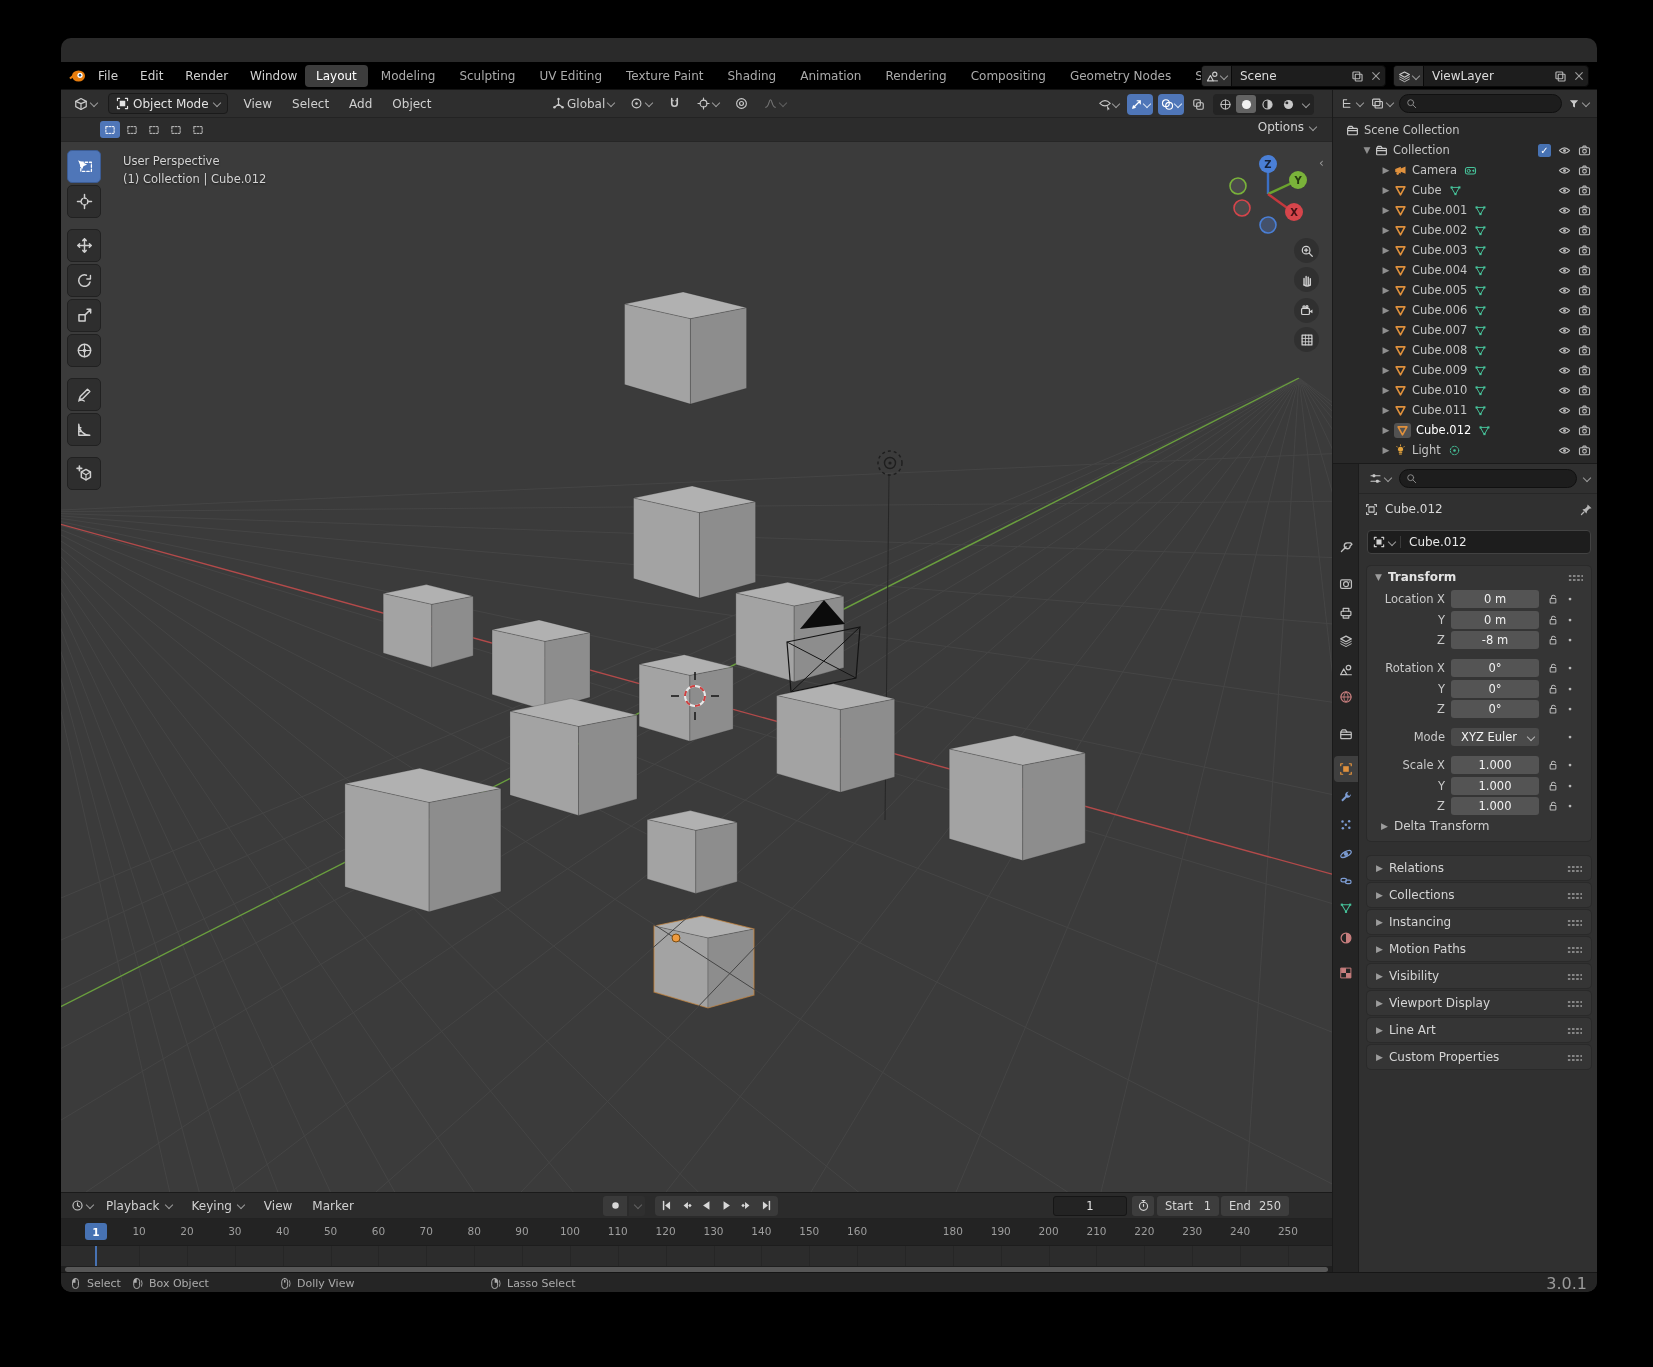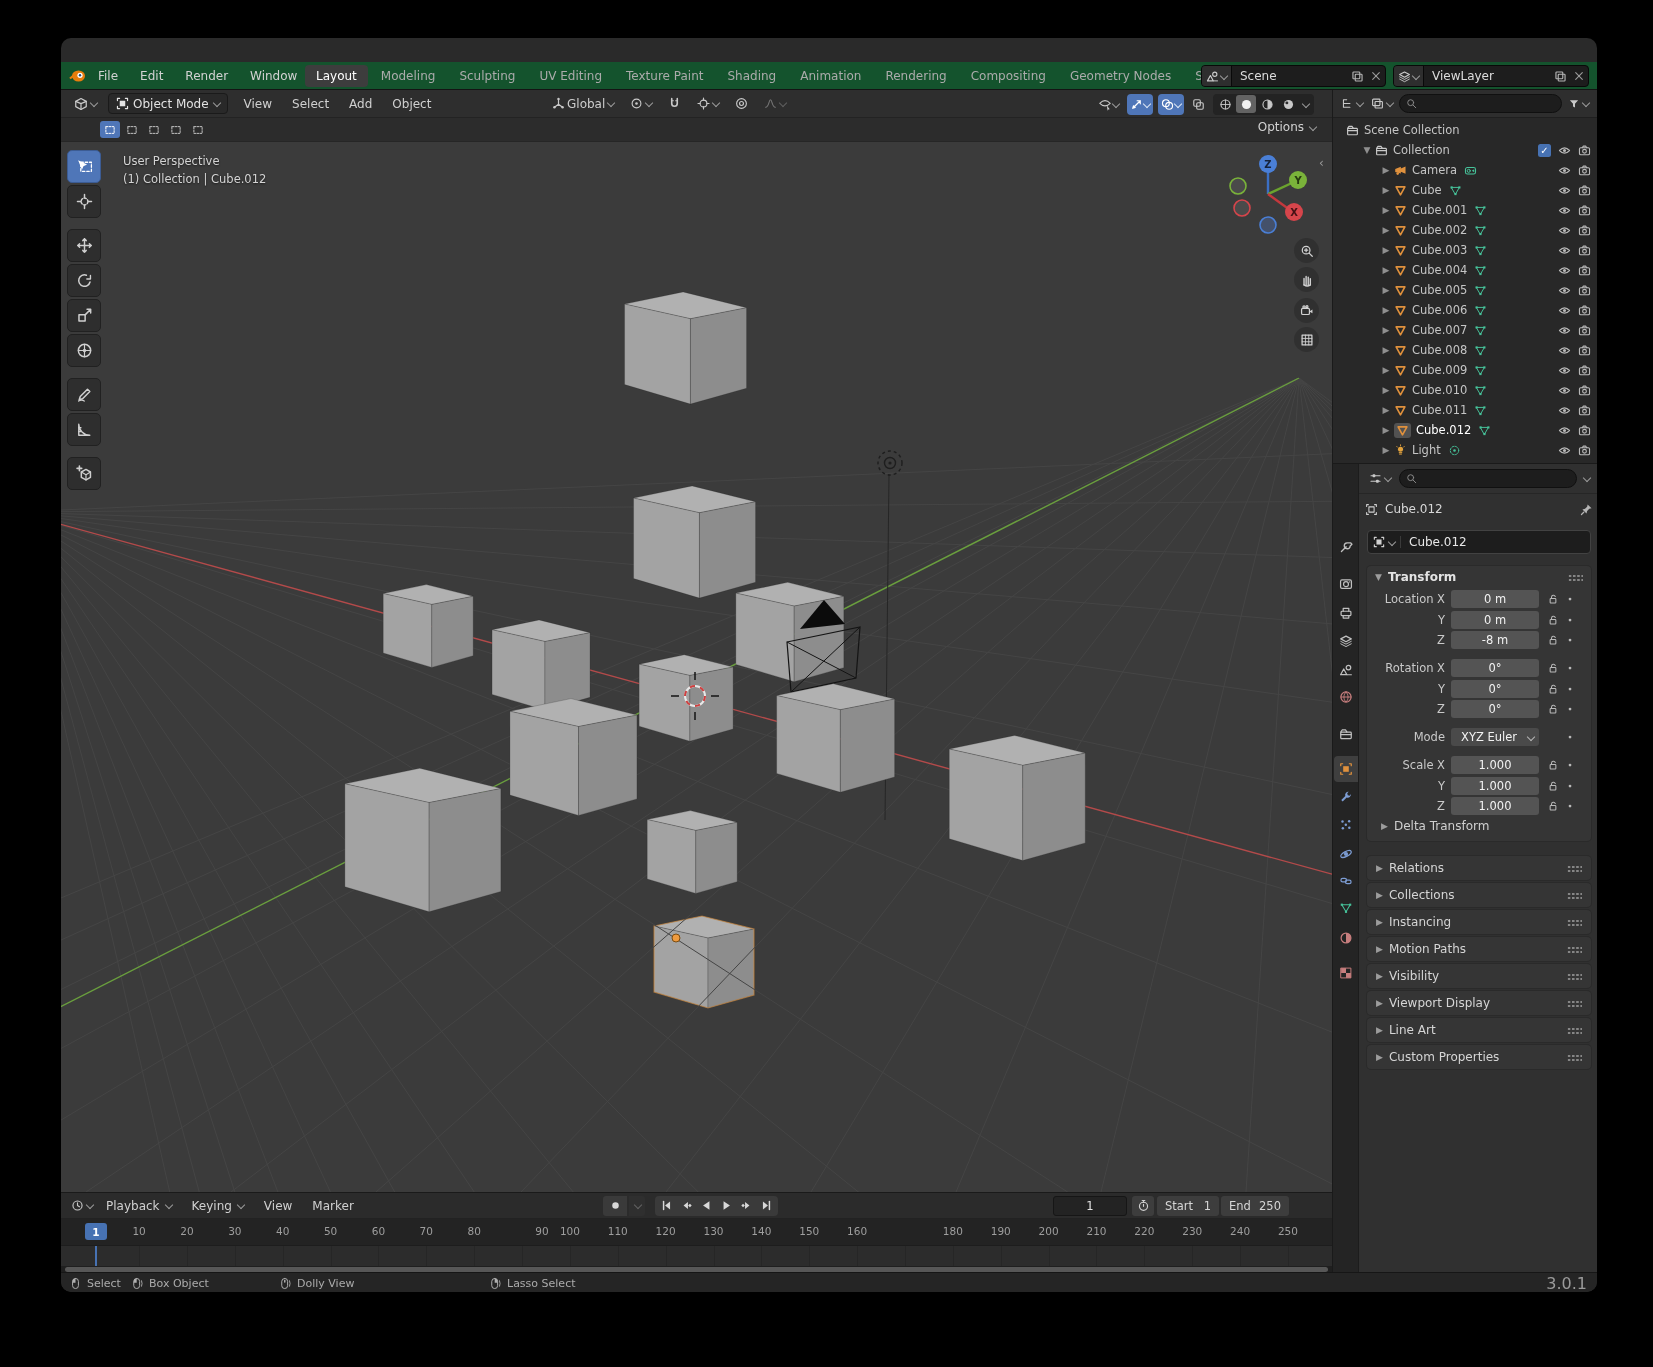--- a/index.html
+++ b/index.html
@@ -9,21 +9,21 @@
   .abs{position:absolute;}
   #window{position:absolute;left:61px;top:38px;width:1536px;height:1254px;background:#2a2a2a;
     border-radius:10px;overflow:hidden;box-shadow:0 25px 70px rgba(0,0,0,.75);}
   
   #titlebar{left:0;top:0;width:1536px;height:24px;background:linear-gradient(#ececec,#dcdadc);
     border-bottom:1px solid #b6b4b6;}
   .tl-dot{position:absolute;top:5.5px;width:13px;height:13px;border-radius:50%;}
   #title-center{position:absolute;left:0;top:0;width:100%;height:24px;display:flex;align-items:center;
     justify-content:center;gap:6px;color:#3c3c3c;font-size:12.5px;font-weight:bold;}
   
-  #menubar{left:0;top:24px;width:1536px;height:28px;background:#14532d;border-bottom:1px solid #141414;}
+  #menubar{left:0;top:24px;width:1536px;height:28px;background:#000000;border-bottom:1px solid #141414;}
   #topbar-menus{position:absolute;left:26px;top:0;height:28px;display:flex;align-items:center;}
   #topbar-menus .menu{padding:0 11px;font-size:12px;color:#d2d2d2;}
   #ws-tabs{position:absolute;left:244px;top:3px;height:22px;display:flex;align-items:center;gap:2px;}
   .ws-tab{height:22px;display:flex;align-items:center;padding:0 11px;font-size:12px;color:#ababab;border-radius:4px;}
   .ws-tab.active{background:#3d3d3d;color:#fff;}
   .sel-block{position:absolute;top:3px;height:22px;display:flex;align-items:center;background:#1d1d1d;
     border:1px solid #090909;border-radius:4px;color:#dcdcdc;font-size:12px;}
   .sel-iconbtn{display:flex;align-items:center;height:100%;padding:0 4px;background:#2e2e2e;
     border-right:1px solid #090909;border-radius:3px 0 0 3px;gap:1px;}
   .sel-text{padding:0 8px;flex:1;}
@@ -1654,21 +1654,21 @@
       <div id="tl-ruler">
           <div id="cfpill" style="left: 35px;">1</div>
           <div class="tick" style="left: 78.083px;">10</div>
           <div class="tick" style="left: 125.953px;">20</div>
           <div class="tick" style="left: 173.823px;">30</div>
           <div class="tick" style="left: 221.693px;">40</div>
           <div class="tick" style="left: 269.563px;">50</div>
           <div class="tick" style="left: 317.433px;">60</div>
           <div class="tick" style="left: 365.303px;">70</div>
           <div class="tick" style="left: 413.173px;">80</div>
-          <div class="tick" style="left: 461.043px; margin-left: 20px;">90</div>
+          <div class="tick" style="left: 461.043px;">90</div>
           <div class="tick" style="left: 508.913px;">100</div>
           <div class="tick" style="left: 556.783px;">110</div>
           <div class="tick" style="left: 604.653px;">120</div>
           <div class="tick" style="left: 652.523px;">130</div>
           <div class="tick" style="left: 700.393px;">140</div>
           <div class="tick" style="left: 748.263px;">150</div>
           <div class="tick" style="left: 796.133px;">160</div>
           <div class="tick" style="left: 844.003px; margin-top: 20px;">170</div>
           <div class="tick" style="left: 891.873px;">180</div>
           <div class="tick" style="left: 939.743px;">190</div>

